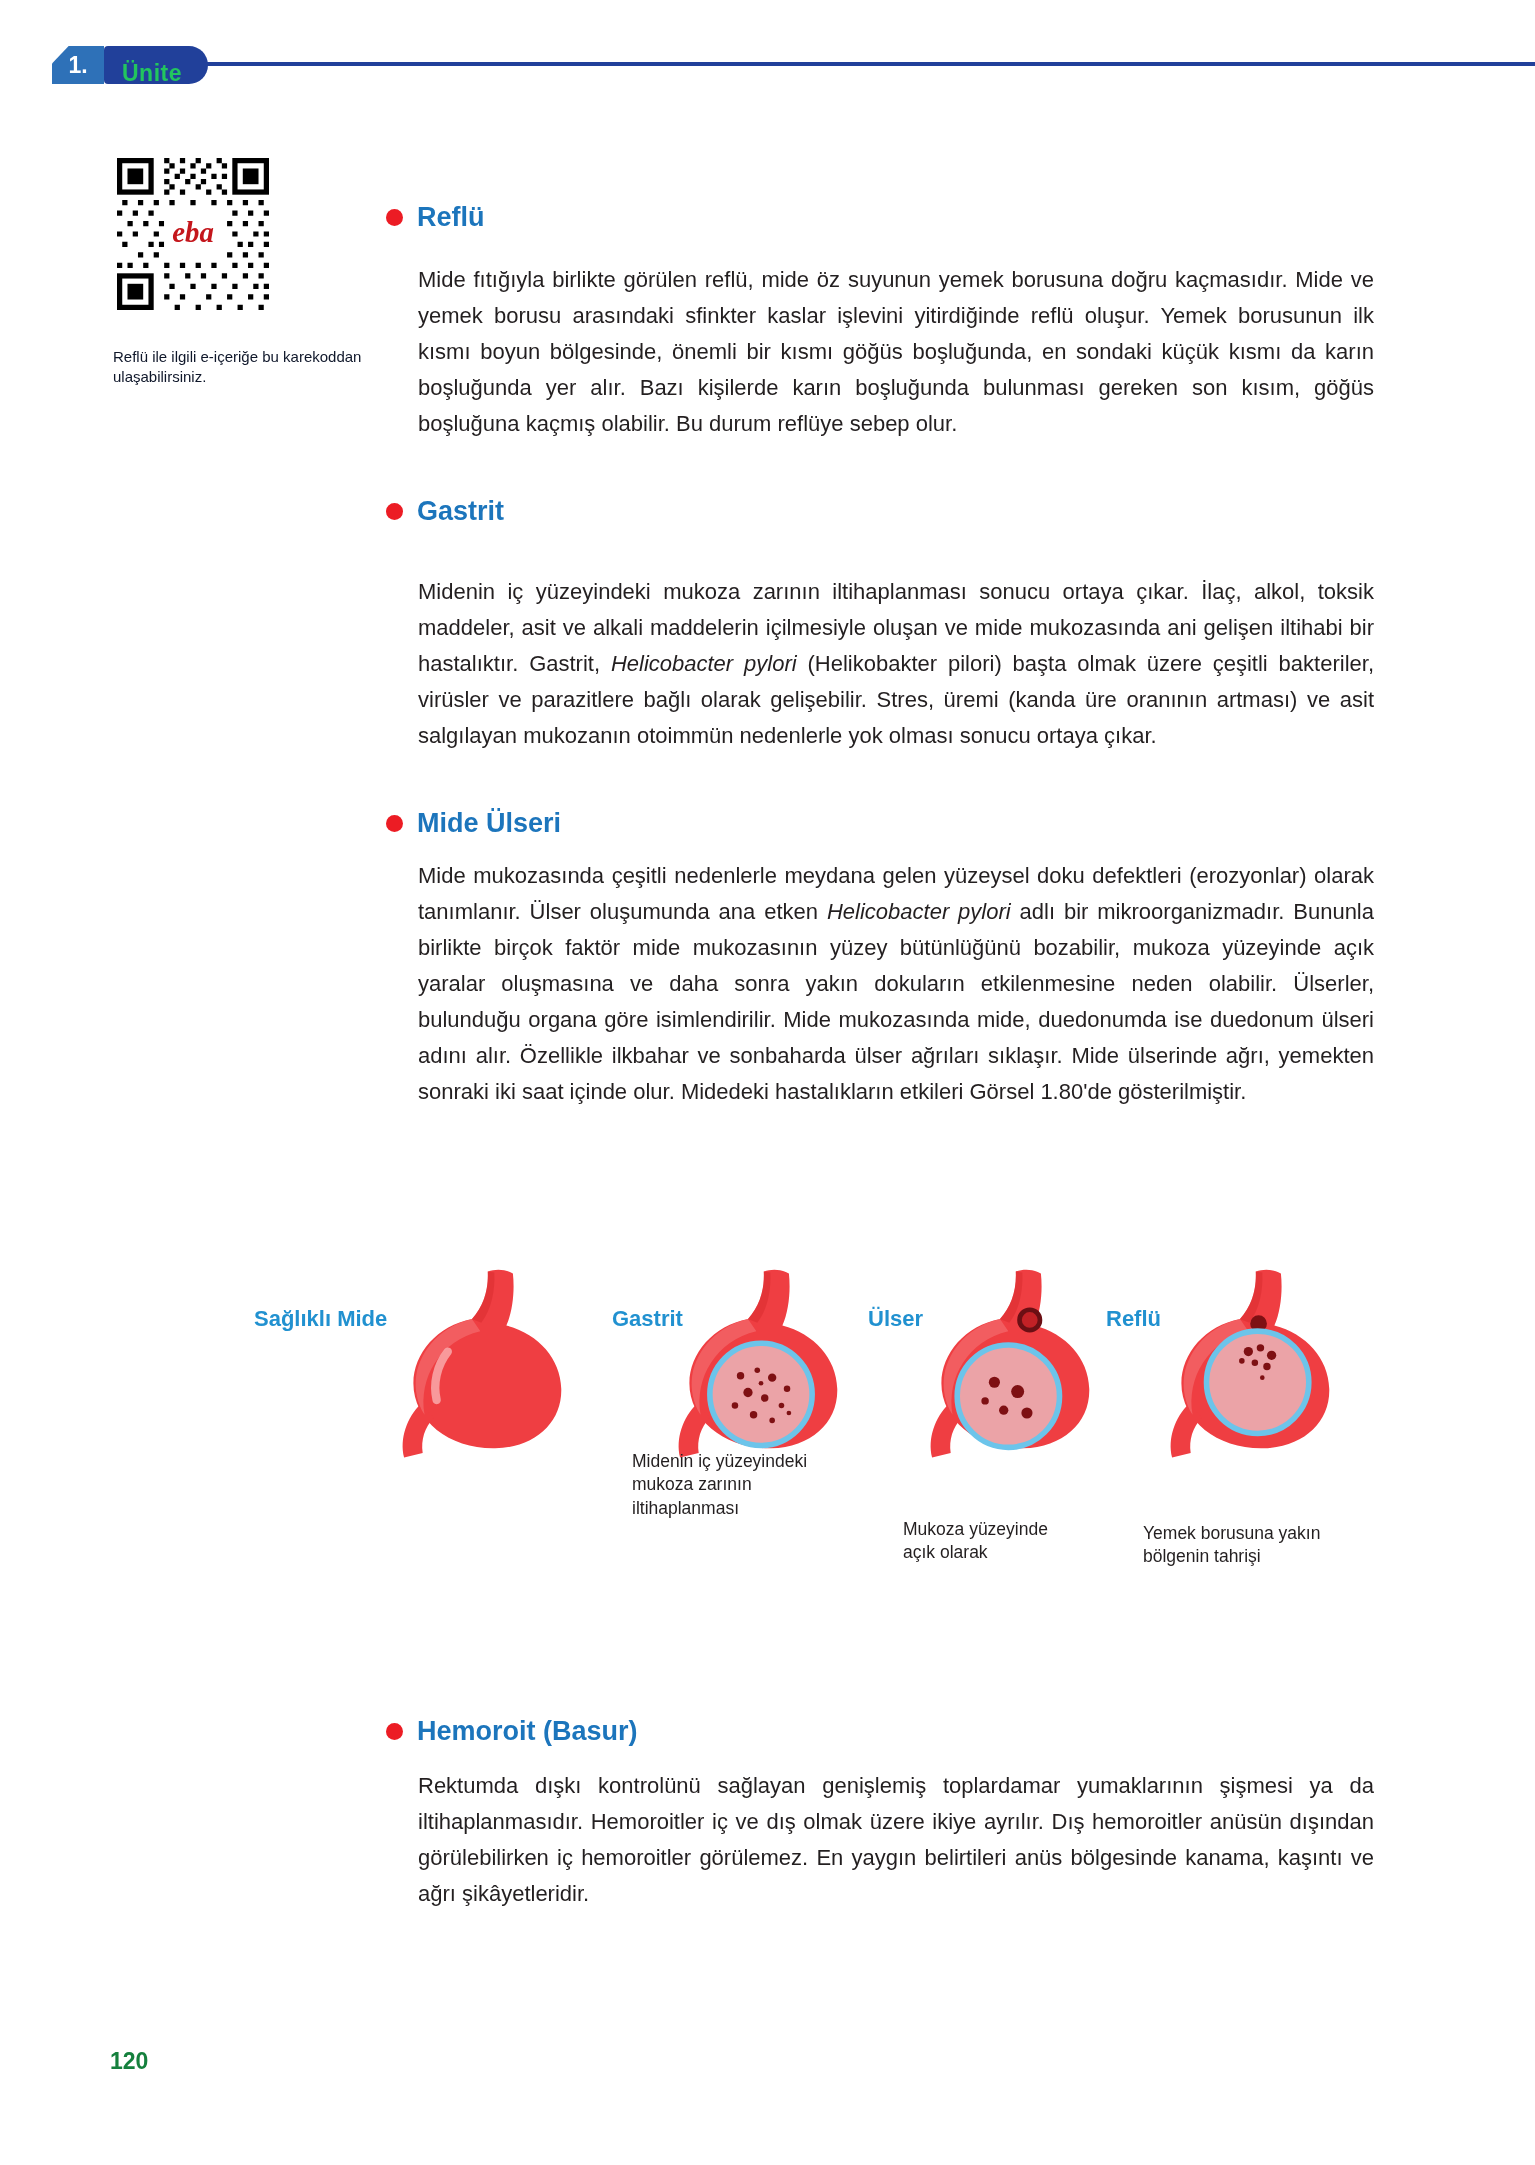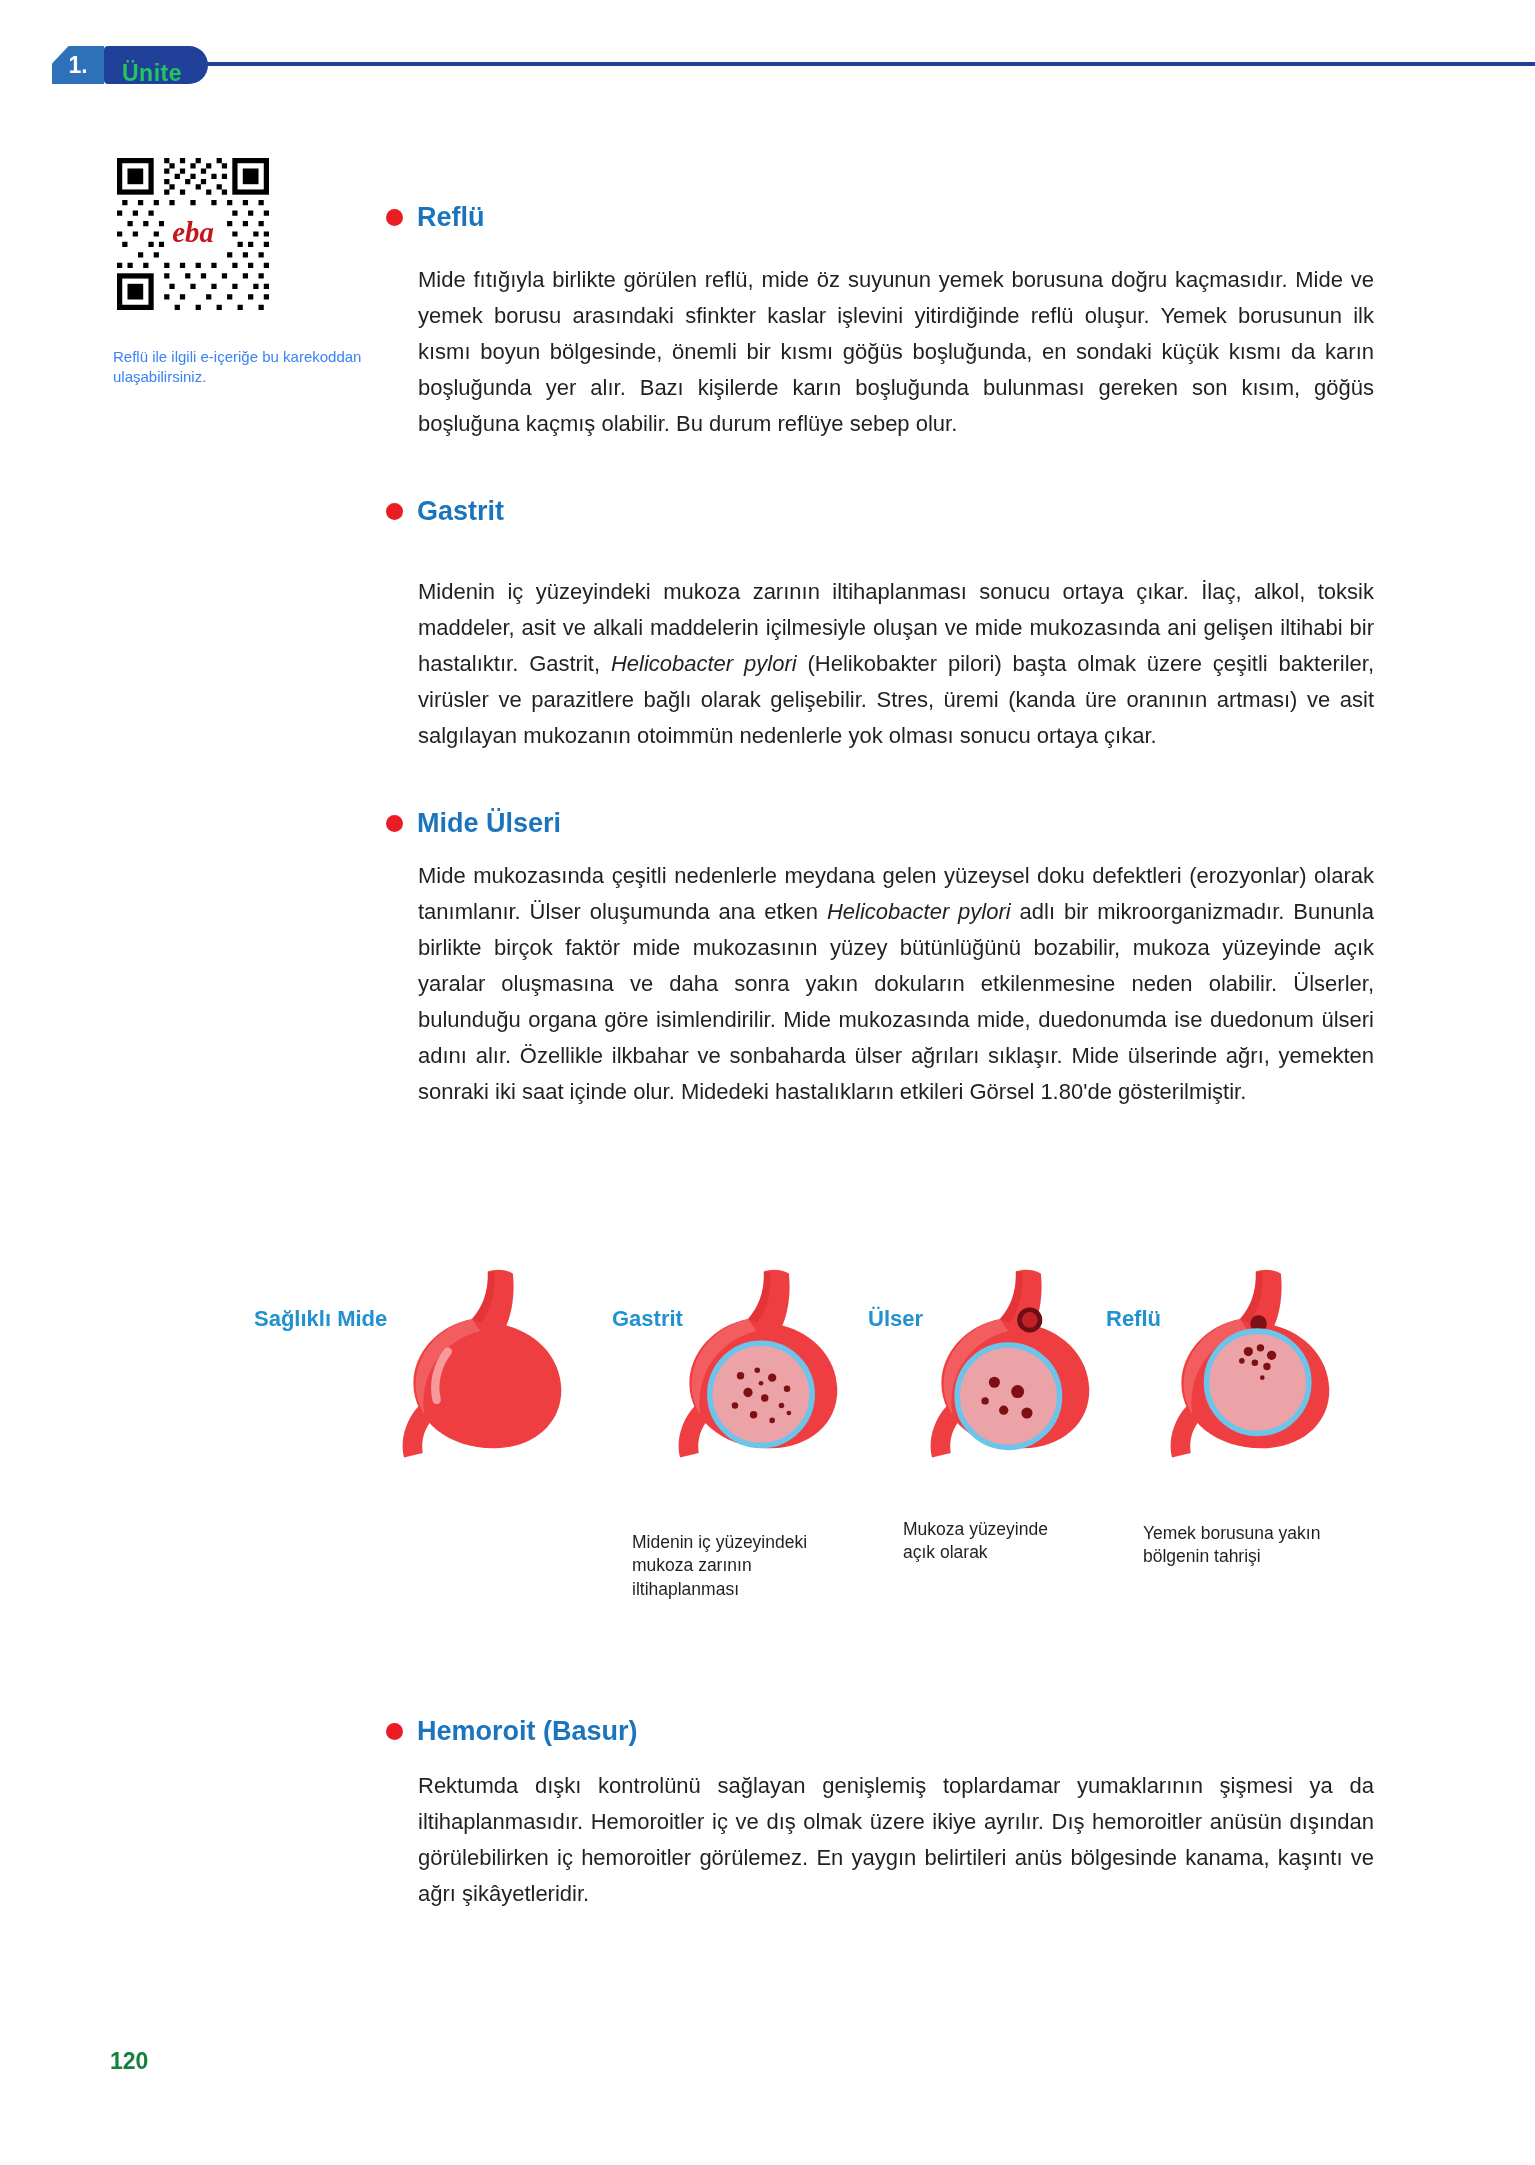--- a/index.html
+++ b/index.html
@@ -15,42 +15,42 @@
     display:flex;align-items:center;justify-content:center;
     clip-path:polygon(32% 0, 100% 0, 100% 100%, 0 100%, 0 46%);
   }
   .unit-name{
     background:var(--navy,#21409a);color:#22c55e;font-weight:bold;font-size:23px;
     display:flex;align-items:center;padding:16px 26px 0 18px;border-radius:4px 19px 19px 4px;
     letter-spacing:0.5px;
   }
   
   .qr-box{position:absolute;left:117px;top:158px;width:152px;height:152px;}
-  .qr-caption{position:absolute;left:113px;top:332px;width:280px;font-size:15px;line-height:1.35;color:#3b82f6;}
+  .qr-caption{position:absolute;left:113px;top:332px;width:280px;font-size:15px;line-height:1.35;color:#0f172a;}
   
   .page-title{position:absolute;left:418px;top:140px;font-size:27px;font-weight:bold;color:var(--accent-blue,#1c75bc);letter-spacing:0.2px;}
   .section-heading{position:absolute;left:386px;display:flex;align-items:center;gap:14px;}
   .section-heading .bullet{width:17px;height:17px;border-radius:50%;background:var(--bullet-red,#ec1c24);flex:0 0 auto;}
   .section-heading .hd{font-size:27px;font-weight:bold;color:var(--accent-blue,#1c75bc);}
   .body-text{
     position:absolute;left:418px;width:956px;font-size:22px;line-height:36px;
     text-align:justify;color:var(--text-dark,#231f20);margin:0;
   }
   .body-text i{font-style:italic;}
   #reflu-heading{top:202px;}   #reflu-body{top:250px;margin-top:12px;}
   #gastrit-heading{top:496px;} #gastrit-body{top:546px;margin-top:28px;}
   #ulser-heading{top:808px;}   #ulser-body{top:858px;}
   #hemoroit-heading{top:1716px;} #hemoroit-body{top:1768px;}
   
   .fig-label{position:absolute;top:1306px;font-size:22px;font-weight:bold;color:var(--label-blue,#2191d0);}
   #fig-label-0{left:254px;} #fig-label-1{left:612px;} #fig-label-2{left:868px;} #fig-label-3{left:1106px;}
   .stomach{position:absolute;top:1266px;width:186px;height:200px;}
   #stomach-0{left:392px;} #stomach-1{left:668px;} #stomach-2{left:920px;} #stomach-3{left:1160px;}
   .fig-caption{position:absolute;font-size:17.5px;line-height:1.35;color:#231f20;}
-  #fig-caption-1{left:632px;top:1513px;width:195px;}
+  #fig-caption-1{left:632px;top:1432px;width:195px;}
   #fig-caption-2{left:903px;top:1500px;width:160px;}
   #fig-caption-3{left:1143px;top:1504px;width:190px;}
   .gorsel-caption{position:absolute;left:113px;top:1552px;width:195px;font-size:20px;font-style:italic;line-height:1.35;}
   .gorsel-caption .lbl{font-weight:bold;display:block;}
   .page-number{position:absolute;left:110px;top:2048px;font-size:23px;font-weight:bold;color:#15803d;}
 </style>
 </head>
 <body>
 
 <div class="page">

